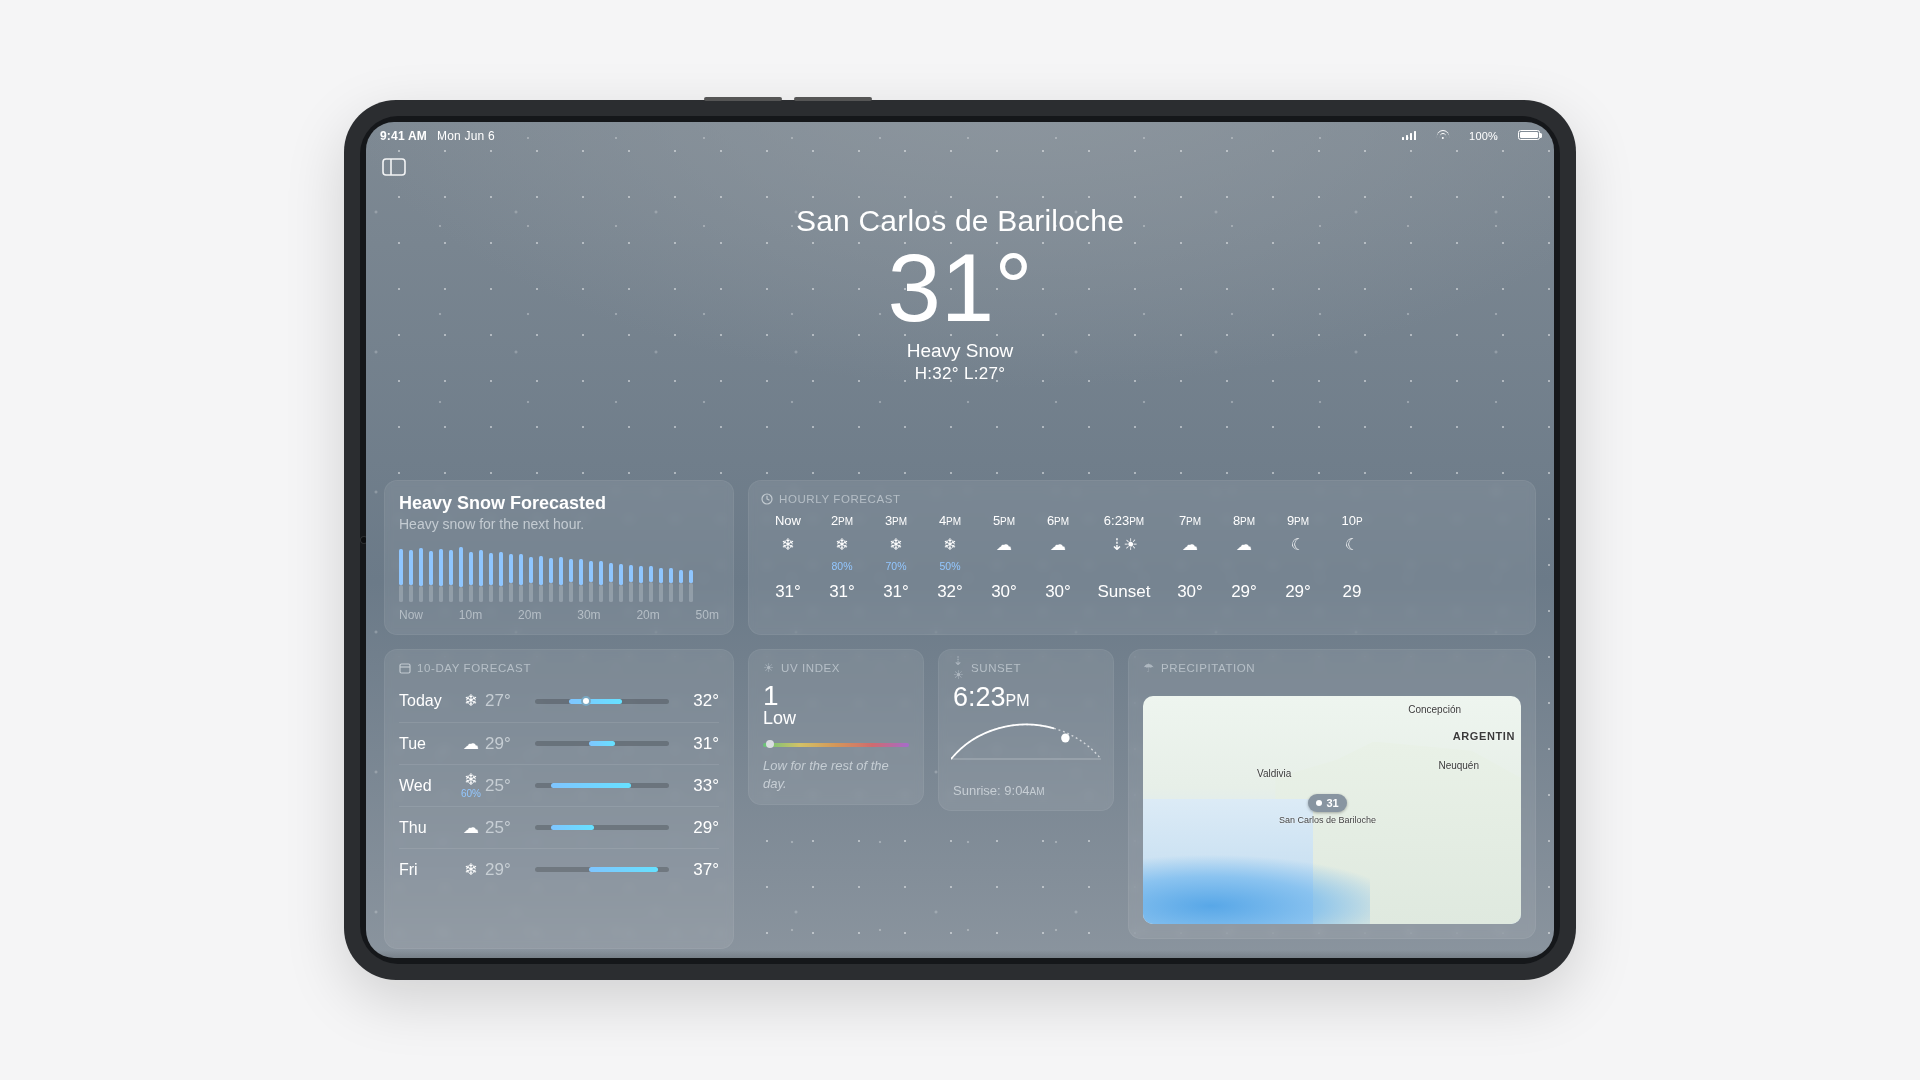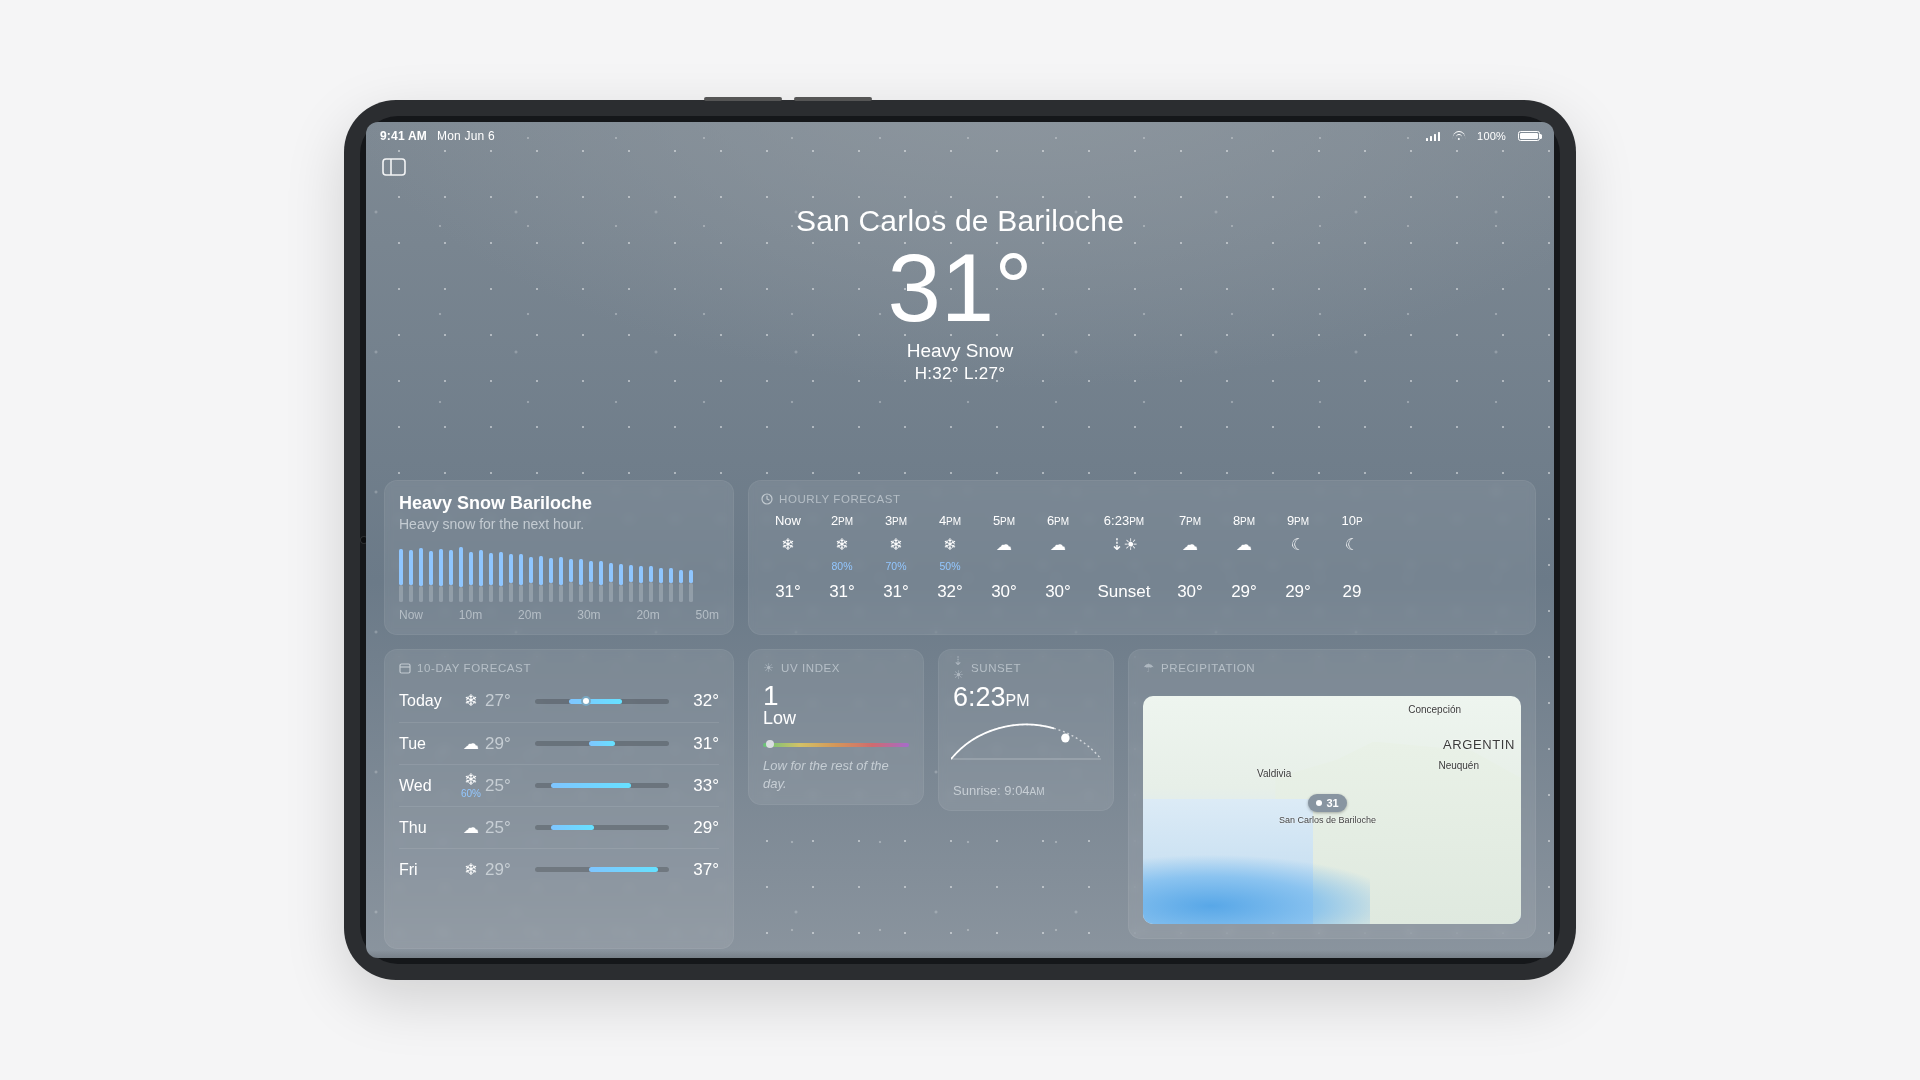--- a/index.html
+++ b/index.html
@@ -50,21 +50,21 @@
     position:absolute;top:-3px;left:360px;width:78px;height:4px;border-radius:2px;background:#555;
   }
   .ipad .vol2{left:450px;width:78px;}
   .ipad .camera{
     position:absolute;left:16px;top:50%;transform:translateY(-50%);
     width:8px;height:8px;border-radius:50%;background:#0c0d0f;box-shadow:0 0 0 1px #2d2f32 inset;
   }
   
   .screen{
     width:100%;height:100%;
-    border-radius:12px;
+    border-radius:28px;
     position:relative;
     overflow:hidden;
     background:
       radial-gradient(1000px 500px at 55% -10%, #8f98a0 0%, transparent 70%),
       linear-gradient(180deg,var(--screen-bg2) 0%, var(--screen-bg1) 55%, var(--screen-bg3) 100%);
     color:var(--text);
   }
   
   .snow{position:absolute;inset:0;pointer-events:none;background-image:
     radial-gradient(#ffffffcc 1px,transparent 1.4px),
@@ -76,21 +76,21 @@
   }
   
   .status{
     height:var(--header-h);
     display:flex;justify-content:space-between;align-items:center;
     padding:4px 14px 0;
     font-size:12px;letter-spacing:.2px;
   }
   .status .left{display:flex;gap:10px;align-items:center;}
   .status .left .time{font-weight:600;}
-  .status .right{display:flex;gap:12px;align-items:center;}
+  .status .right{display:flex;gap:20px;}
   .signal{display:inline-flex;align-items:flex-end;gap:1.5px;height:10px;}
   .signal i{width:2.4px;background:#fff;border-radius:.6px;}
   .signal i:nth-child(1){height:3px}.signal i:nth-child(2){height:5px}
   .signal i:nth-child(3){height:7px}.signal i:nth-child(4){height:9px}
   .wifi{width:13px;height:10px;position:relative;}
   .wifi::before,.wifi::after{content:"";position:absolute;left:50%;transform:translateX(-50%);border:1.6px solid #fff;border-bottom:none;border-left:none;border-right:none;border-radius:50% 50% 0 0 /100% 100% 0 0;}
   .wifi::before{width:13px;height:7px;top:0;}
   .wifi::after{width:7px;height:4px;top:3px;}
   .wifi i{position:absolute;left:50%;top:7px;transform:translateX(-50%);width:2.4px;height:2.4px;border-radius:50%;background:#fff;}
   .batt{position:relative;width:22px;height:10px;border:1px solid #fff;border-radius:2.5px;}
@@ -181,21 +181,21 @@
   .map{
     flex:1;margin:6px 14px 14px;border-radius:10px;position:relative;overflow:hidden;
     background:linear-gradient(180deg,#eef5ef 0%, #e7efe8 40%, #d7e8f2 65%, #cde2f2 100%);
     padding-left:33px;
   }
   .map .ocean{position:absolute;left:0;right:55%;top:45%;bottom:0;background:linear-gradient(180deg,#dcebf6 0%, #bcd9ef 100%);filter:blur(.4px);}
   .map .land{position:absolute;left:35%;top:20%;right:0;bottom:0;background:linear-gradient(180deg,#e9f1e7,#dfe9df);clip-path:polygon(0% 20%,25% 10%,40% 0%,80% 5%,100% 20%,100% 100%,0% 100%);}
   .map .precip{position:absolute;left:0;right:40%;bottom:0;height:40%;background:radial-gradient(120% 80% at 30% 80%, #3e9ae5cc, #6cb5efaa 40%, transparent 70%);}
   .map .lbl{position:absolute;font-size:10px;color:#3a3a3a;text-shadow:0 0 2px #fff;}
   .map .lbl.conc{top:8px;right:60px;}
-  .map .lbl.arg{top:41px;right:6px;font-weight:400;letter-spacing:.6px;font-size:13px;}
+  .map .lbl.arg{top:34px;right:6px;font-weight:700;letter-spacing:.6px;font-size:11px;}
   .map .lbl.vald{top:72px;left:114px;}
   .map .lbl.neuq{top:64px;right:42px;}
   .map .marker{position:absolute;top:96px;left:136px;text-align:center;}
   .map .marker .pill{display:inline-flex;align-items:center;gap:4px;background:#8895a1;border-radius:10px;padding:3px 8px;color:#fff;font-size:11px;font-weight:600;box-shadow:0 1px 3px rgba(0,0,0,.3);}
   .map .marker .pill .dot{width:6px;height:6px;border-radius:50%;background:#fff;}
   .map .marker .city{font-size:9px;color:#444;margin-top:3px;text-shadow:0 0 2px #fff;}
   
   .crop-fade{position:absolute;left:0;right:0;bottom:0;height:8px;background:linear-gradient(180deg,transparent,#00000022);}
   
   .glyph{font-size:12px;opacity:.85;}
@@ -245,21 +245,21 @@
         <div class="temp">31°</div>
         <div class="cond">Heavy Snow</div>
         <div class="hl">H:32°  L:27°</div>
       </div>
 
       <div class="content" style="height:478px;">
 
         <div class="row row-1">
 
           <div class="card">
-            <div class="precip-title">Heavy Snow Bariloche</div>
+            <div class="precip-title">Heavy Snow Forecasted</div>
             <div class="precip-sub">Heavy snow for the next hour.</div>
             <div class="bars" id="precip-bars">
                 <div class="stack">
                   <div class="blue" style="height: 62%;"></div>
                   <div class="thin" style="height: 30%;"></div>
                 </div>
                 <div style="width: 2px;"></div>
                 <div class="stack">
                   <div class="blue" style="height: 60%;"></div>
                   <div class="thin" style="height: 30%;"></div>

